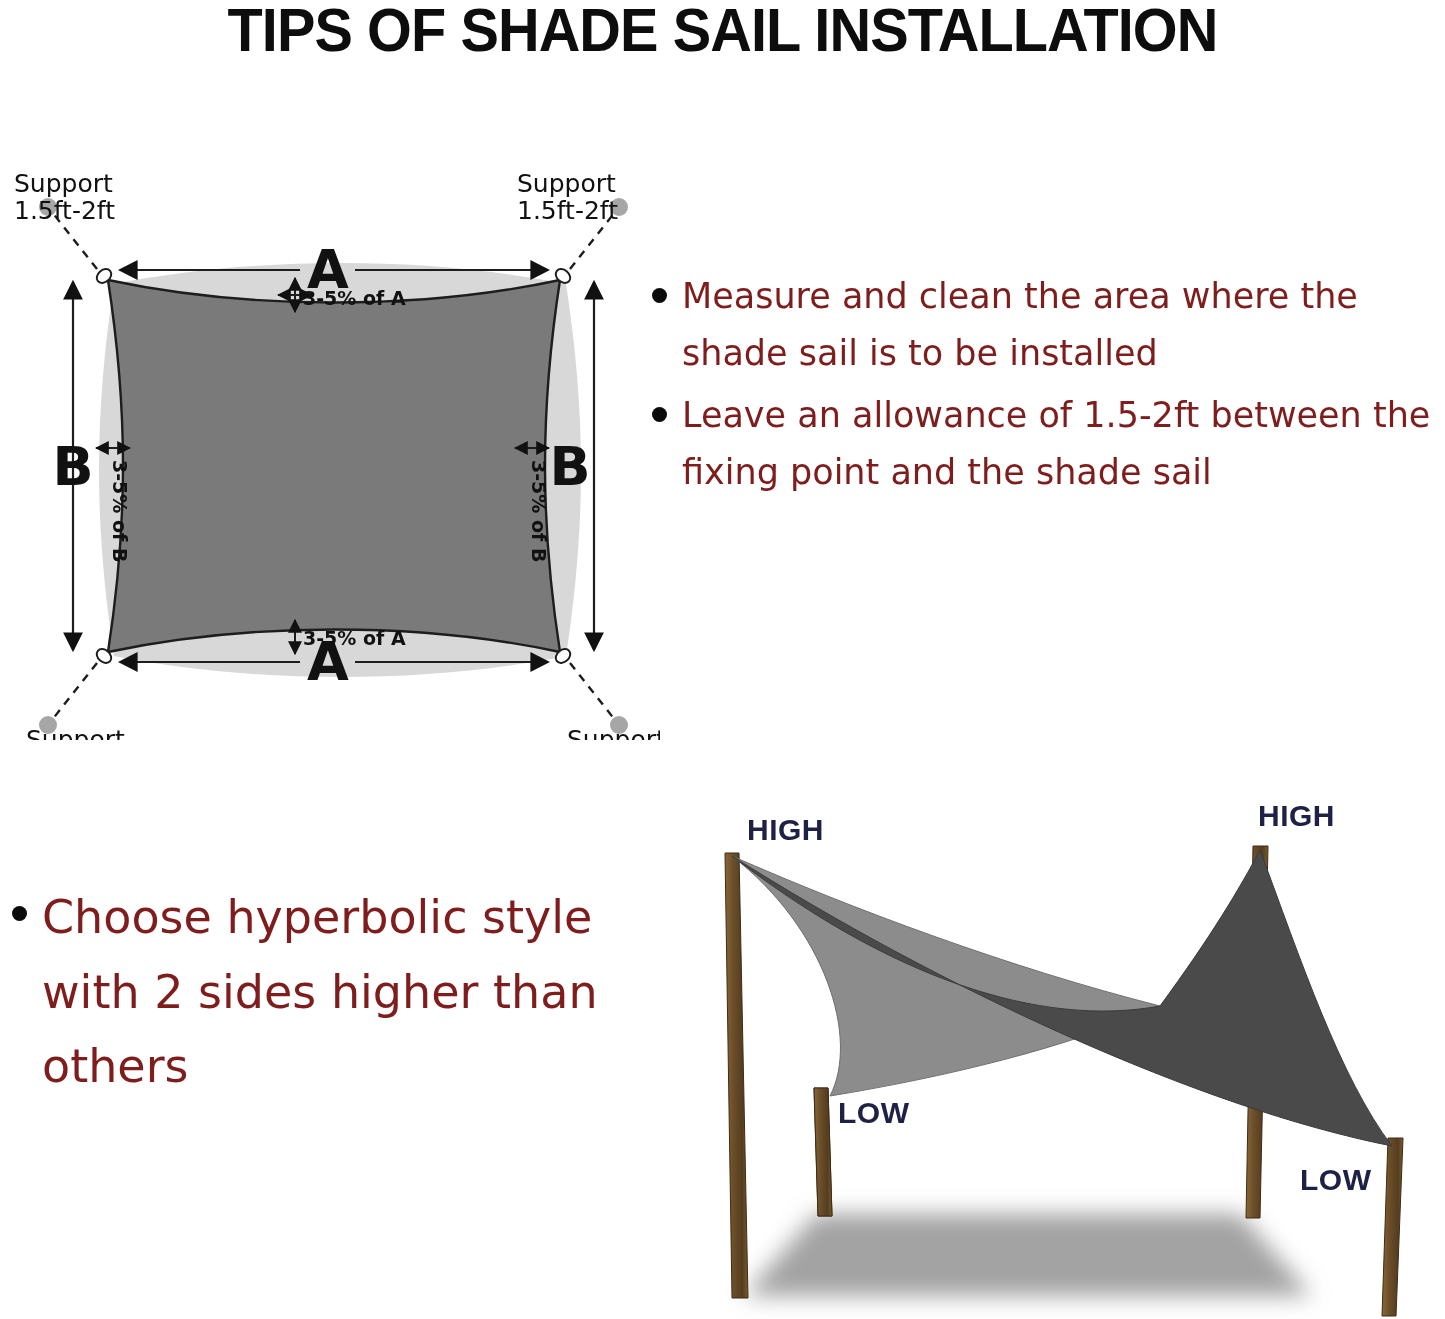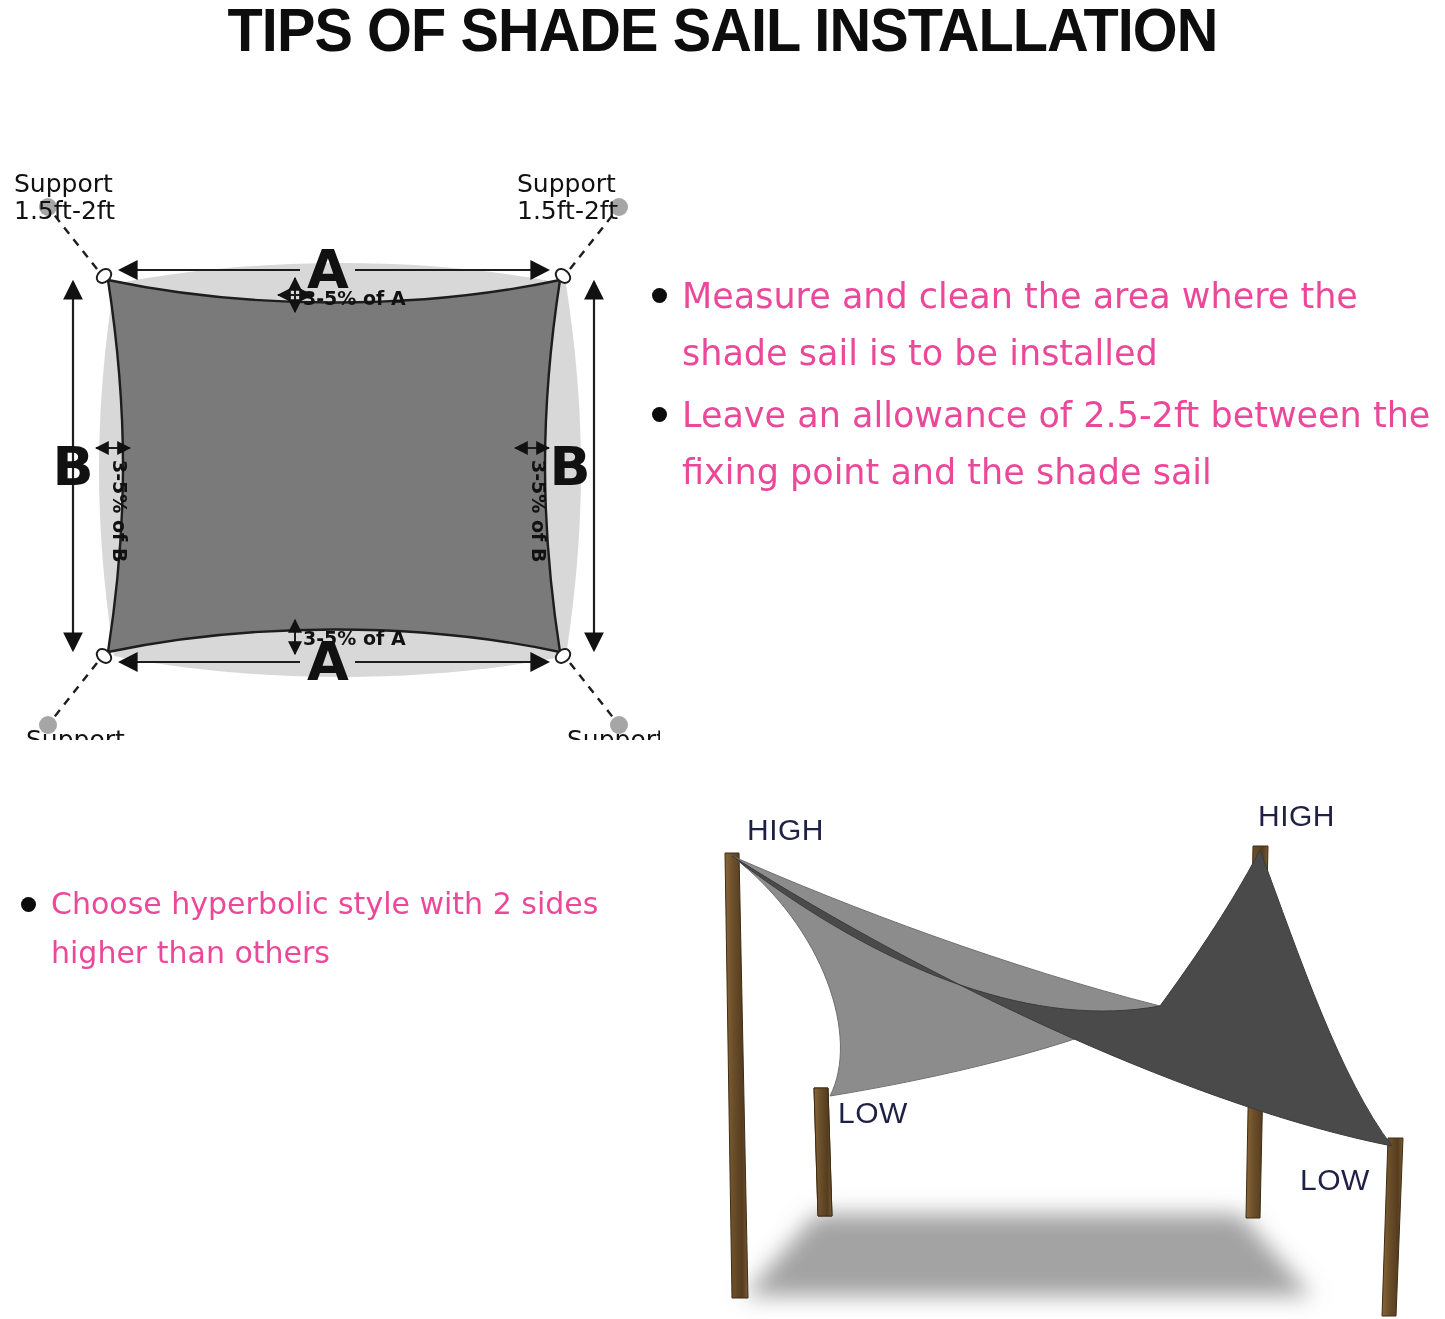--- a/index.html
+++ b/index.html
@@ -50,21 +50,21 @@
   
   .bullet-list {
     position: absolute;
     list-style: none;
     margin: 0;
     padding: 0;
   }
   .bullet-list li {
     position: relative;
     padding-left: 42px;
-    color: #ec4899;
+    color: #7f1d1d;
   }
   .bullet-list li .dot {
     position: absolute;
     left: 12px;
     top: 0.56em;
     width: 15px;
     height: 15px;
     background: #0b0b0b;
     border-radius: 50%;
   }
@@ -75,33 +75,33 @@
     width: 805px;
     font-size: 35px;
     line-height: 1.62;
   }
   #tips-right li { margin-bottom: 6px; }
 
   #tips-bottom {
     left: 0px;
     top: 880px;
     width: 640px;
-    font-size: 30px;
+    font-size: 46px;
     line-height: 1.62;
-    padding-left: 9px;
   }
   #tips-bottom li { margin-bottom: 6px; }
 
   
   #hyper-diagram {
     position: absolute;
     left: 640px;
     top: 778px;
     width: 805px;
     height: 541px;
+    font-weight: bold;
   }
   #hyper-diagram svg { display: block; }
 
   .hl-label {
     font-family: "Liberation Sans", sans-serif;
     font-size: 30px;
     fill: #1f2045;
     letter-spacing: 0.5px;
   }
 </style>
@@ -194,21 +194,21 @@
   </svg>
 </div>
 
 <ul id="tips-right" class="bullet-list">
   <li>
     <span class="dot"></span>
     <span>Measure and clean the area where the shade sail is to be installed</span>
   </li>
   <li>
     <span class="dot"></span>
-    <span>Leave an allowance of 2.5-2ft between the fixing point and the shade sail</span>
+    <span>Leave an allowance of 1.5-2ft between the fixing point and the shade sail</span>
   </li>
 </ul>
 
 <ul id="tips-bottom" class="bullet-list">
   <li>
     <span class="dot"></span>
     <span>Choose hyperbolic style with 2 sides higher than others</span>
   </li>
 </ul>
 

